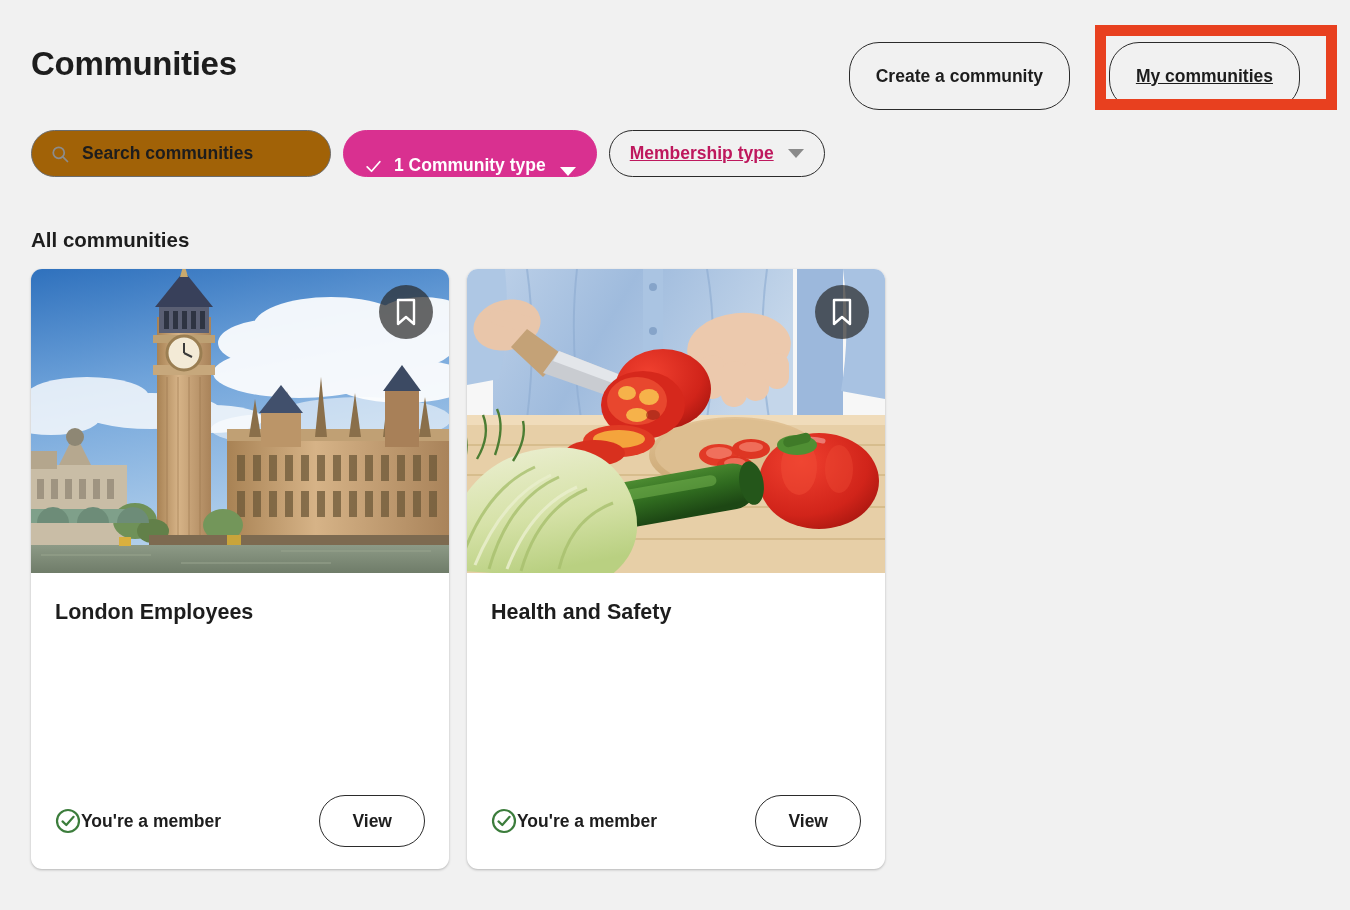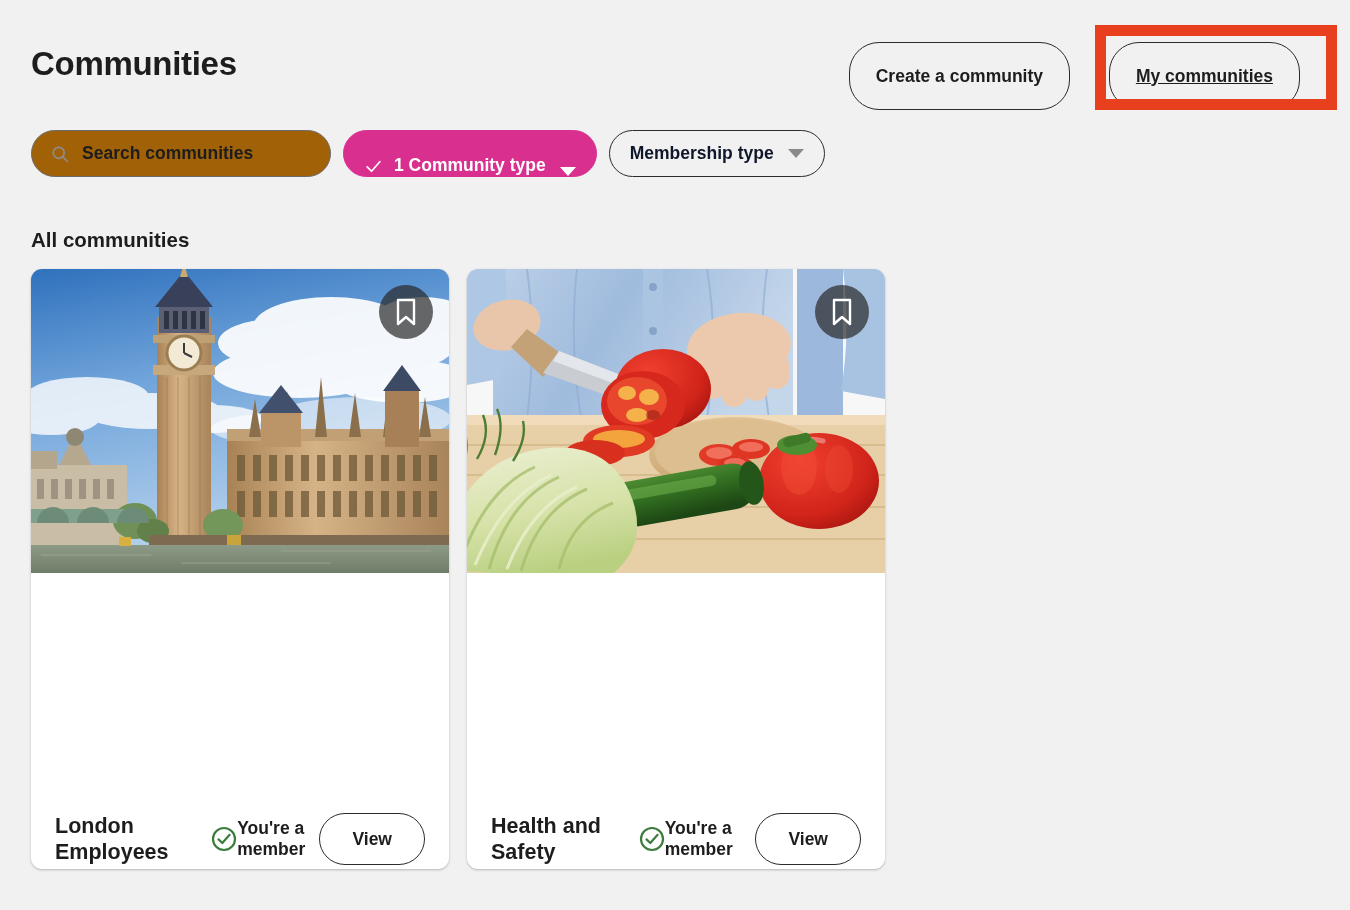--- a/index.html
+++ b/index.html
@@ -126,22 +126,23 @@
     font-family: "Liberation Sans", sans-serif;
   }
   .chip.active {
     background: #d93090;
     color: #ffffff;
     border: 1px solid #d93090;
     align-items: flex-end;
   }
   .chip.plain {
     background: #f1f1f1;
-    color: #0f172a;
+    color: #be185d;
     border: 1px solid #2b2b2b;
+    text-decoration: underline;
   }
   .chip .check-glyph {
     width: 19px;
     height: 19px;
     margin-right: 11px;
     display: block;
   }
   .caret {
     width: 0; height: 0;
     border-left: 8px solid transparent;
@@ -199,24 +200,23 @@
     align-items: center;
     justify-content: center;
     cursor: pointer;
     z-index: 5;
   }
   .bookmark-btn svg { display: block; }
 
   .card-body {
     flex: 1 1 auto;
     position: relative;
-    padding: 26px 24px 4px 24px;
-    display: flex;
-    flex-direction: row;
-    align-items: flex-end;
+    padding: 26px 24px 22px 24px;
+    display: flex;
+    flex-direction: column;
   }
   .card-title {
     font-size: 21.5px;
     font-weight: bold;
     color: #1d1d1d;
     line-height: 26px;
   }
   .card-footer {
     margin-top: auto;
     display: flex;

